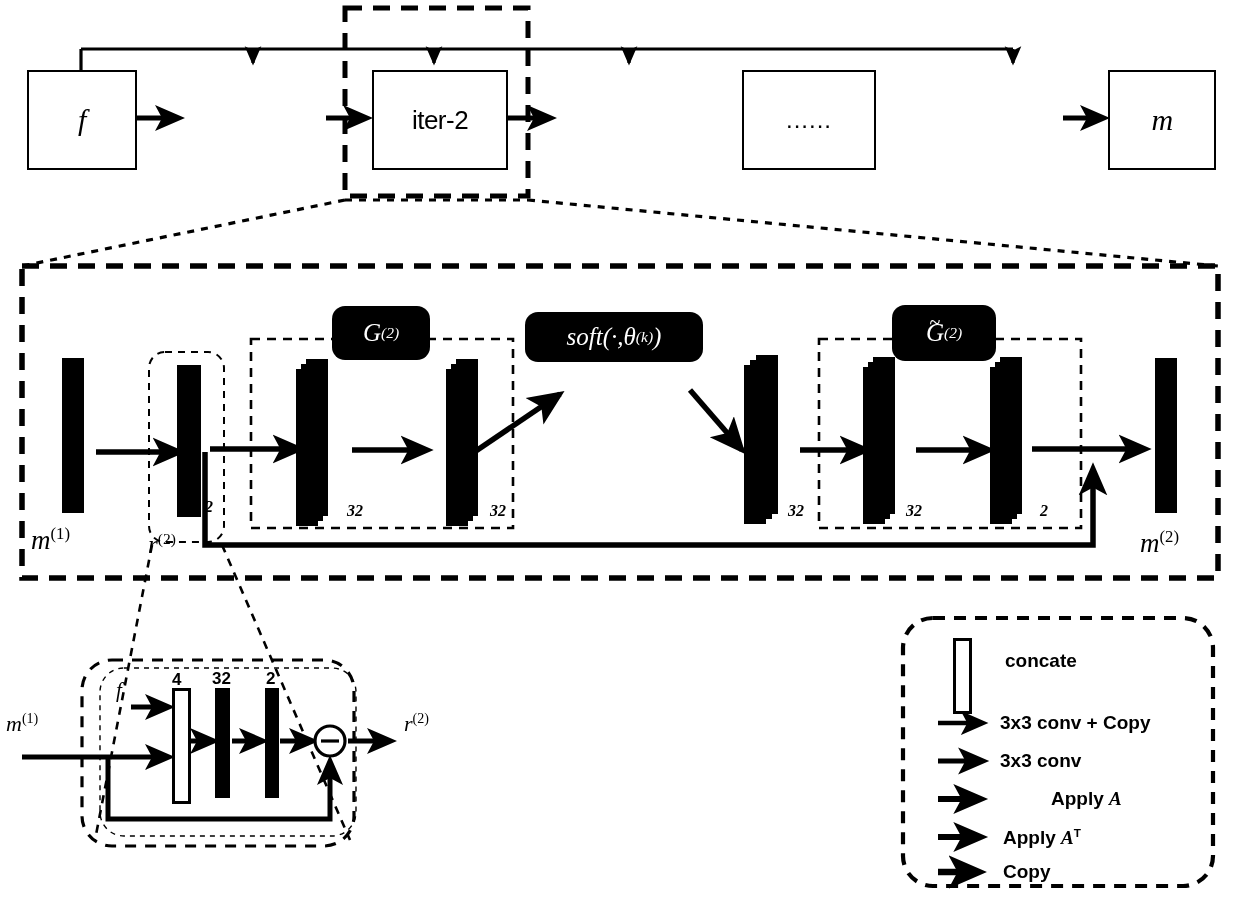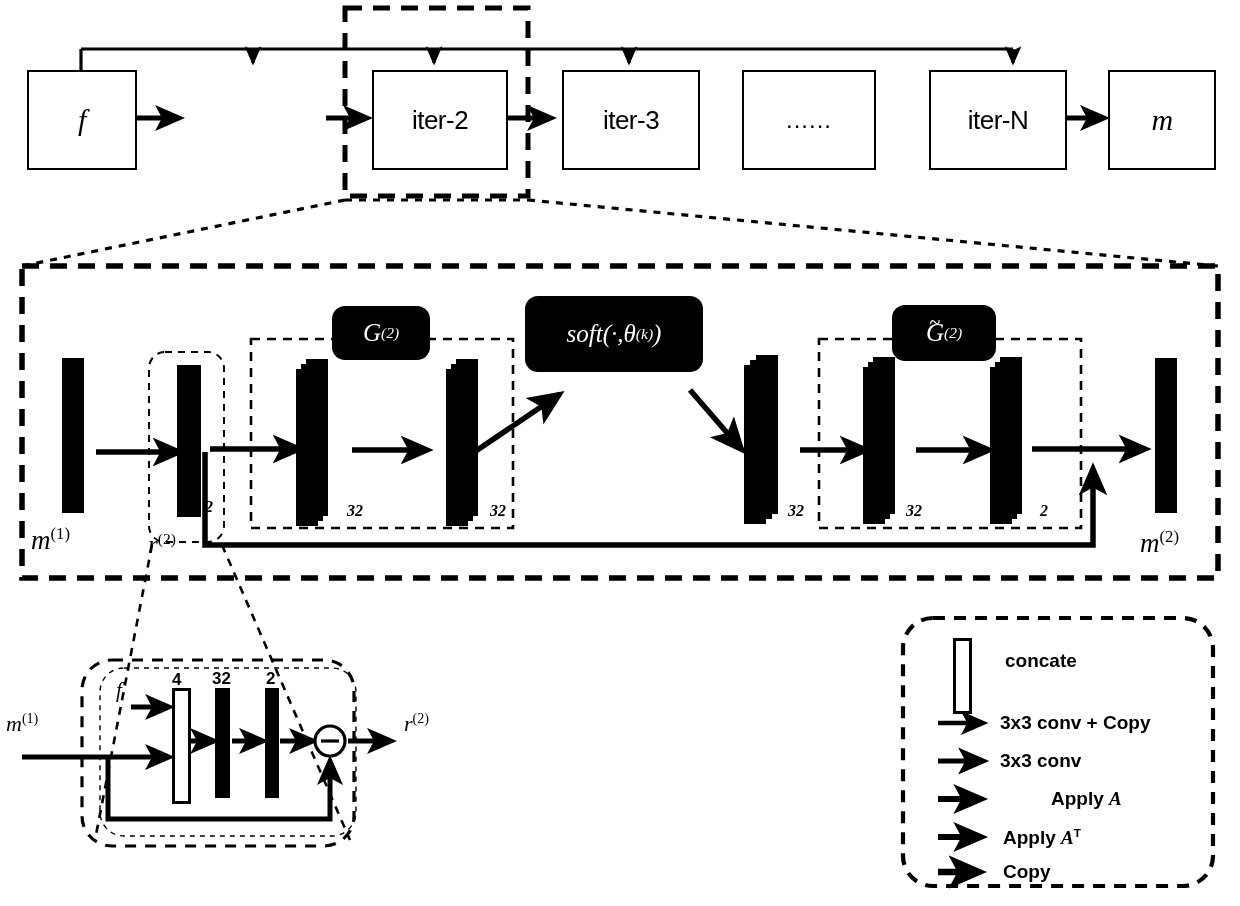--- a/index.html
+++ b/index.html
@@ -254,31 +254,25 @@
 
   <div class="topbox" style="left:27px; top:70px; width:106px; height:96px;">
     <span class="boxlabel mathit" style="font-size:30px;">f</span>
   </div>
 
 
   <div class="topbox" style="left:372px; top:70px; width:132px; height:96px;">
     <span class="boxlabel">iter-2</span>
   </div>
 
-  <div class="topbox" style="left:562px; top:70px; width:134px; height:96px;">
-    <span class="boxlabel">iter-3</span>
-  </div>
 
   <div class="topbox" style="left:742px; top:70px; width:130px; height:96px;">
     <span class="dots">......</span>
   </div>
 
-  <div class="topbox" style="left:929px; top:70px; width:134px; height:96px;">
-    <span class="boxlabel">iter-N</span>
-  </div>
 
   <div class="topbox" style="left:1108px; top:70px; width:104px; height:96px;">
     <span class="boxlabel mathit" style="font-size:30px;">m</span>
   </div>
 
   <div class="slab" style="left:62px; top:358px; width:22px; height:155px;"></div>
   <div class="mathlab" style="left:31px; top:524px;">
     <span>m</span><sup>(1)</sup>
   </div>
 
@@ -326,21 +320,21 @@
   <div class="slab" style="left:1155px; top:358px; width:22px; height:155px;"></div>
   <div class="mathlab" style="left:1140px; top:527px;text-align:right;">
     <span>m</span><sup>(2)</sup>
   </div>
 
   <div class="pill" style="left:332px; top:306px; width:98px; height:54px;">
     <span>G</span>
       <sup>(2)</sup>
   </div>
 
-  <div class="pill" style="left:525px; top:296px; width:178px; height:76px;">
+  <div class="pill" style="left:525px; top:312px; width:178px; height:50px;">
     <span>soft(·,θ</span>
       <sup>(k)</sup>
       <span>)</span>
   </div>
 
   <div class="pill" style="left:892px; top:305px; width:104px; height:56px;">
     <span style="position:relative; display:inline-block;">
       <span>G</span>
       <span style="position:absolute; left:50%; top:-0.38em; transform:translateX(-50%); font-style:normal; font-size:0.8em;">~</span>
     </span>

